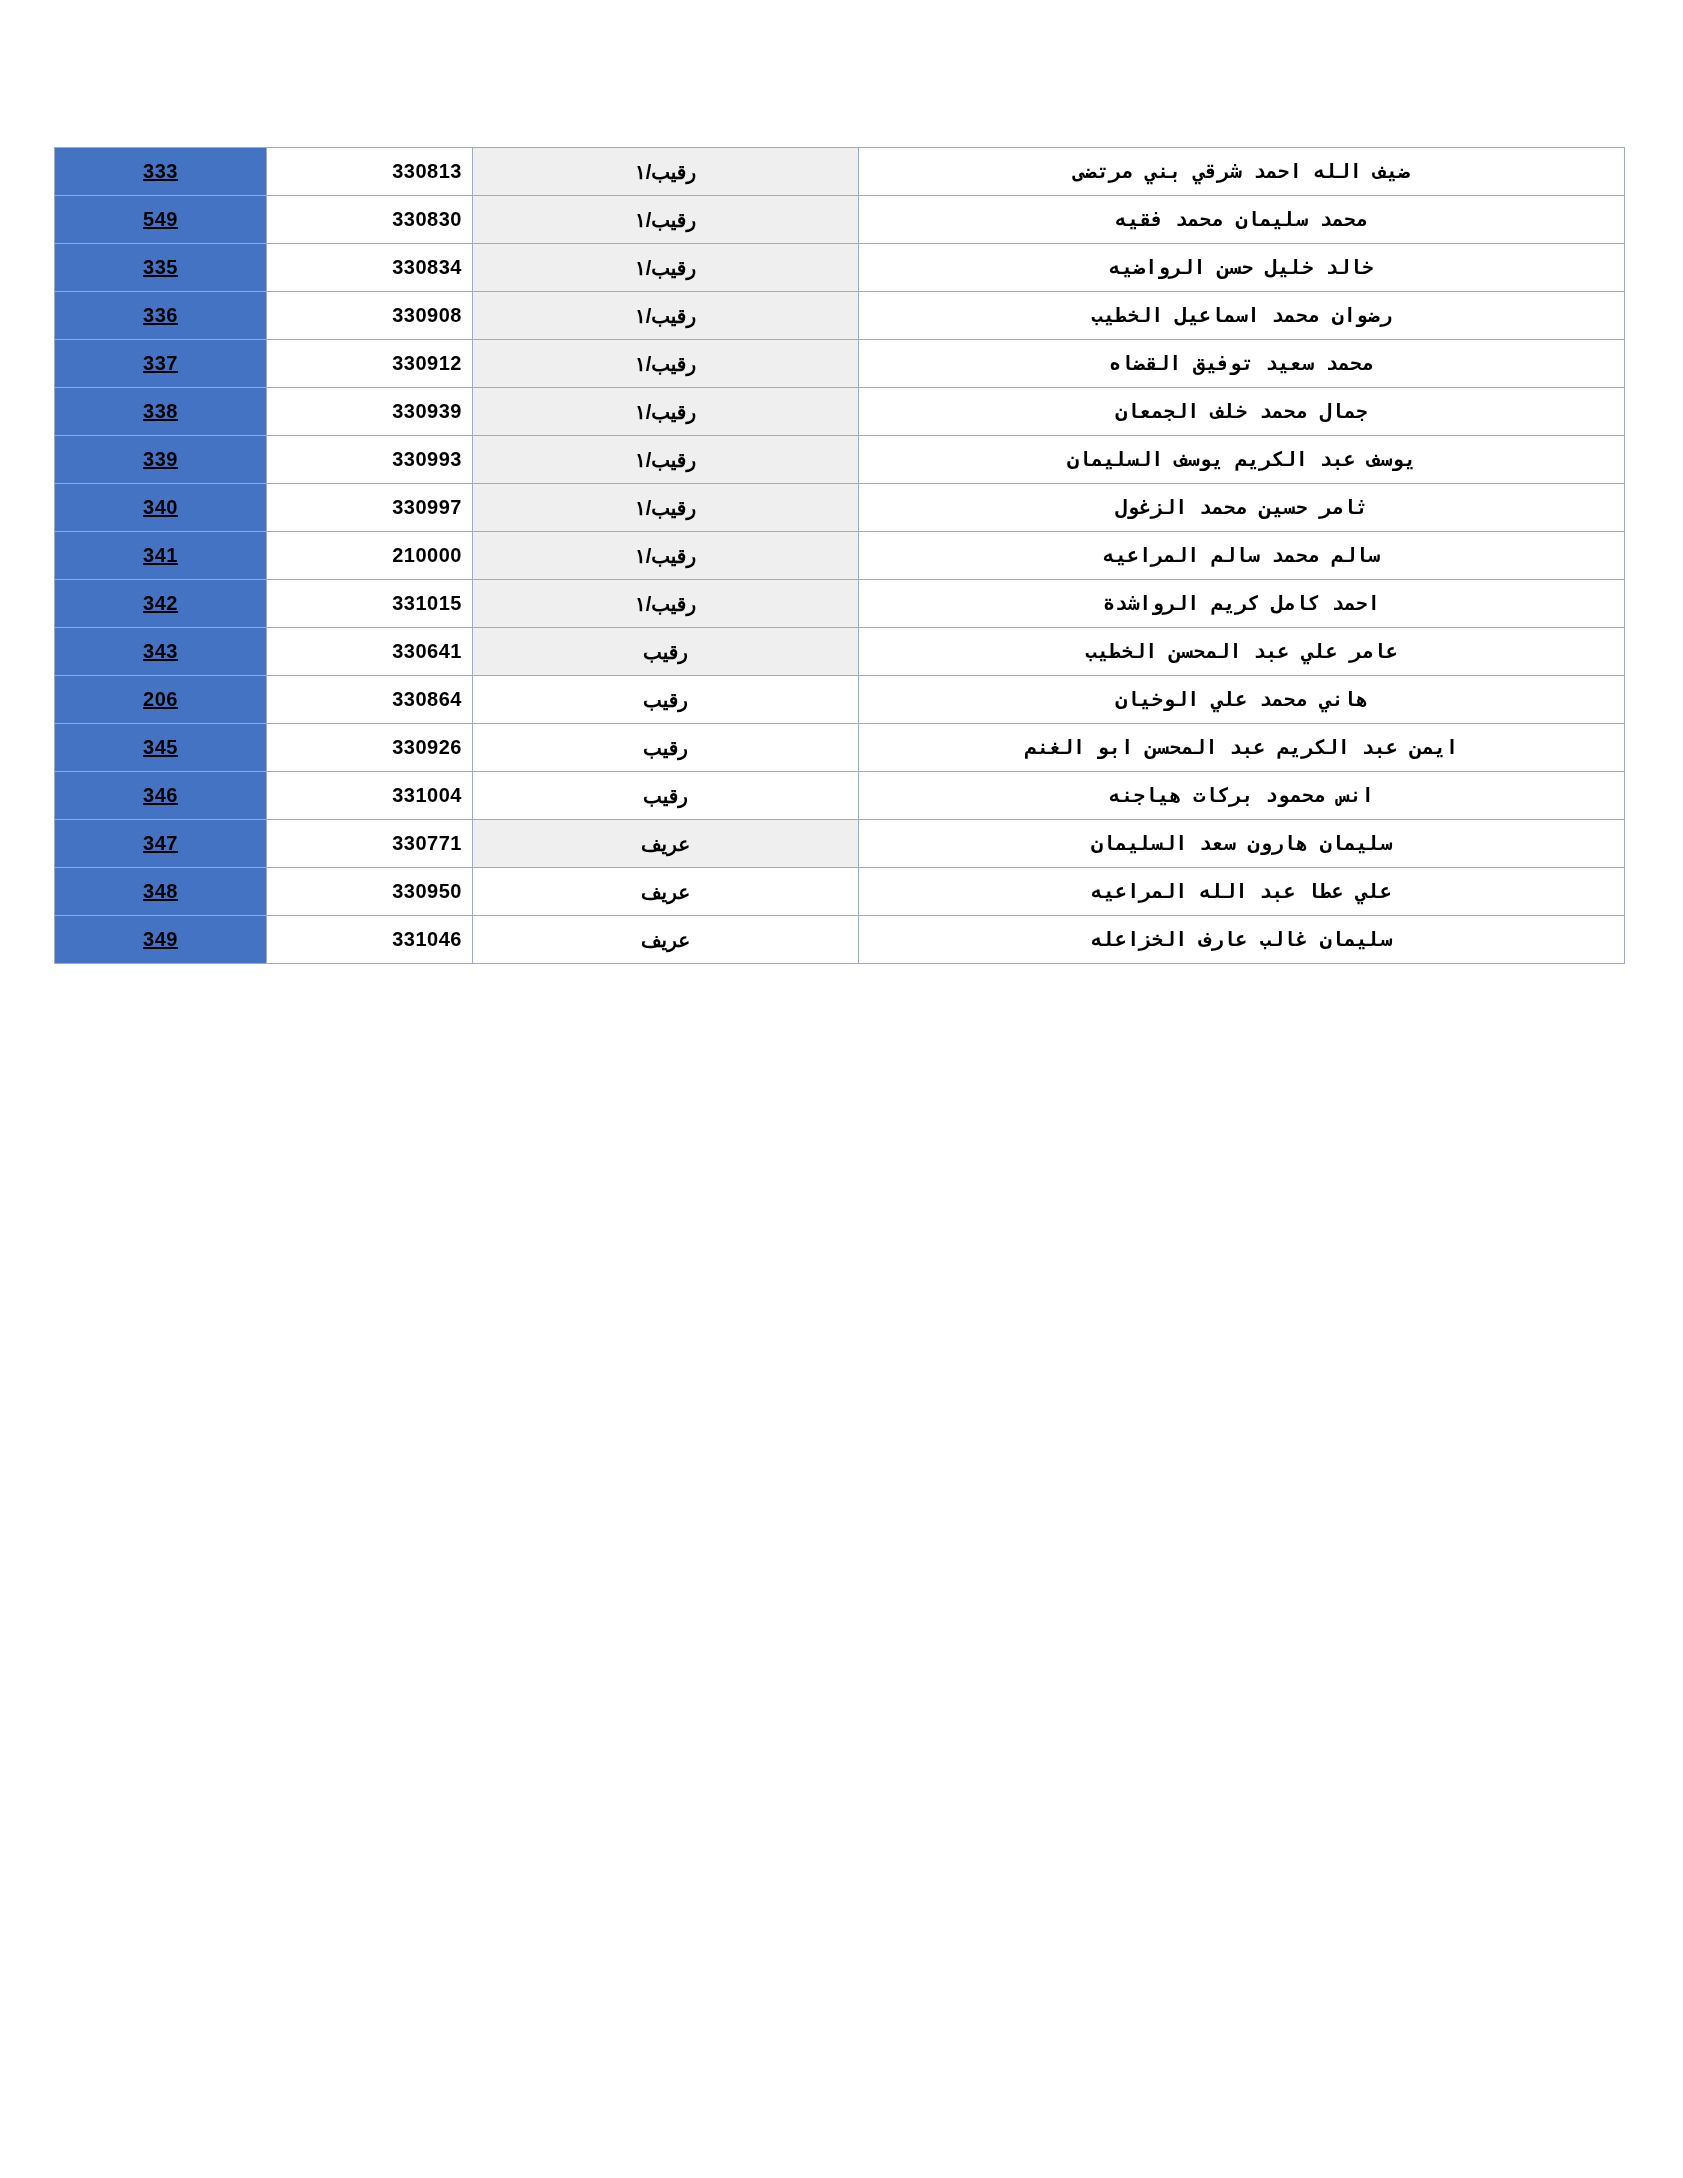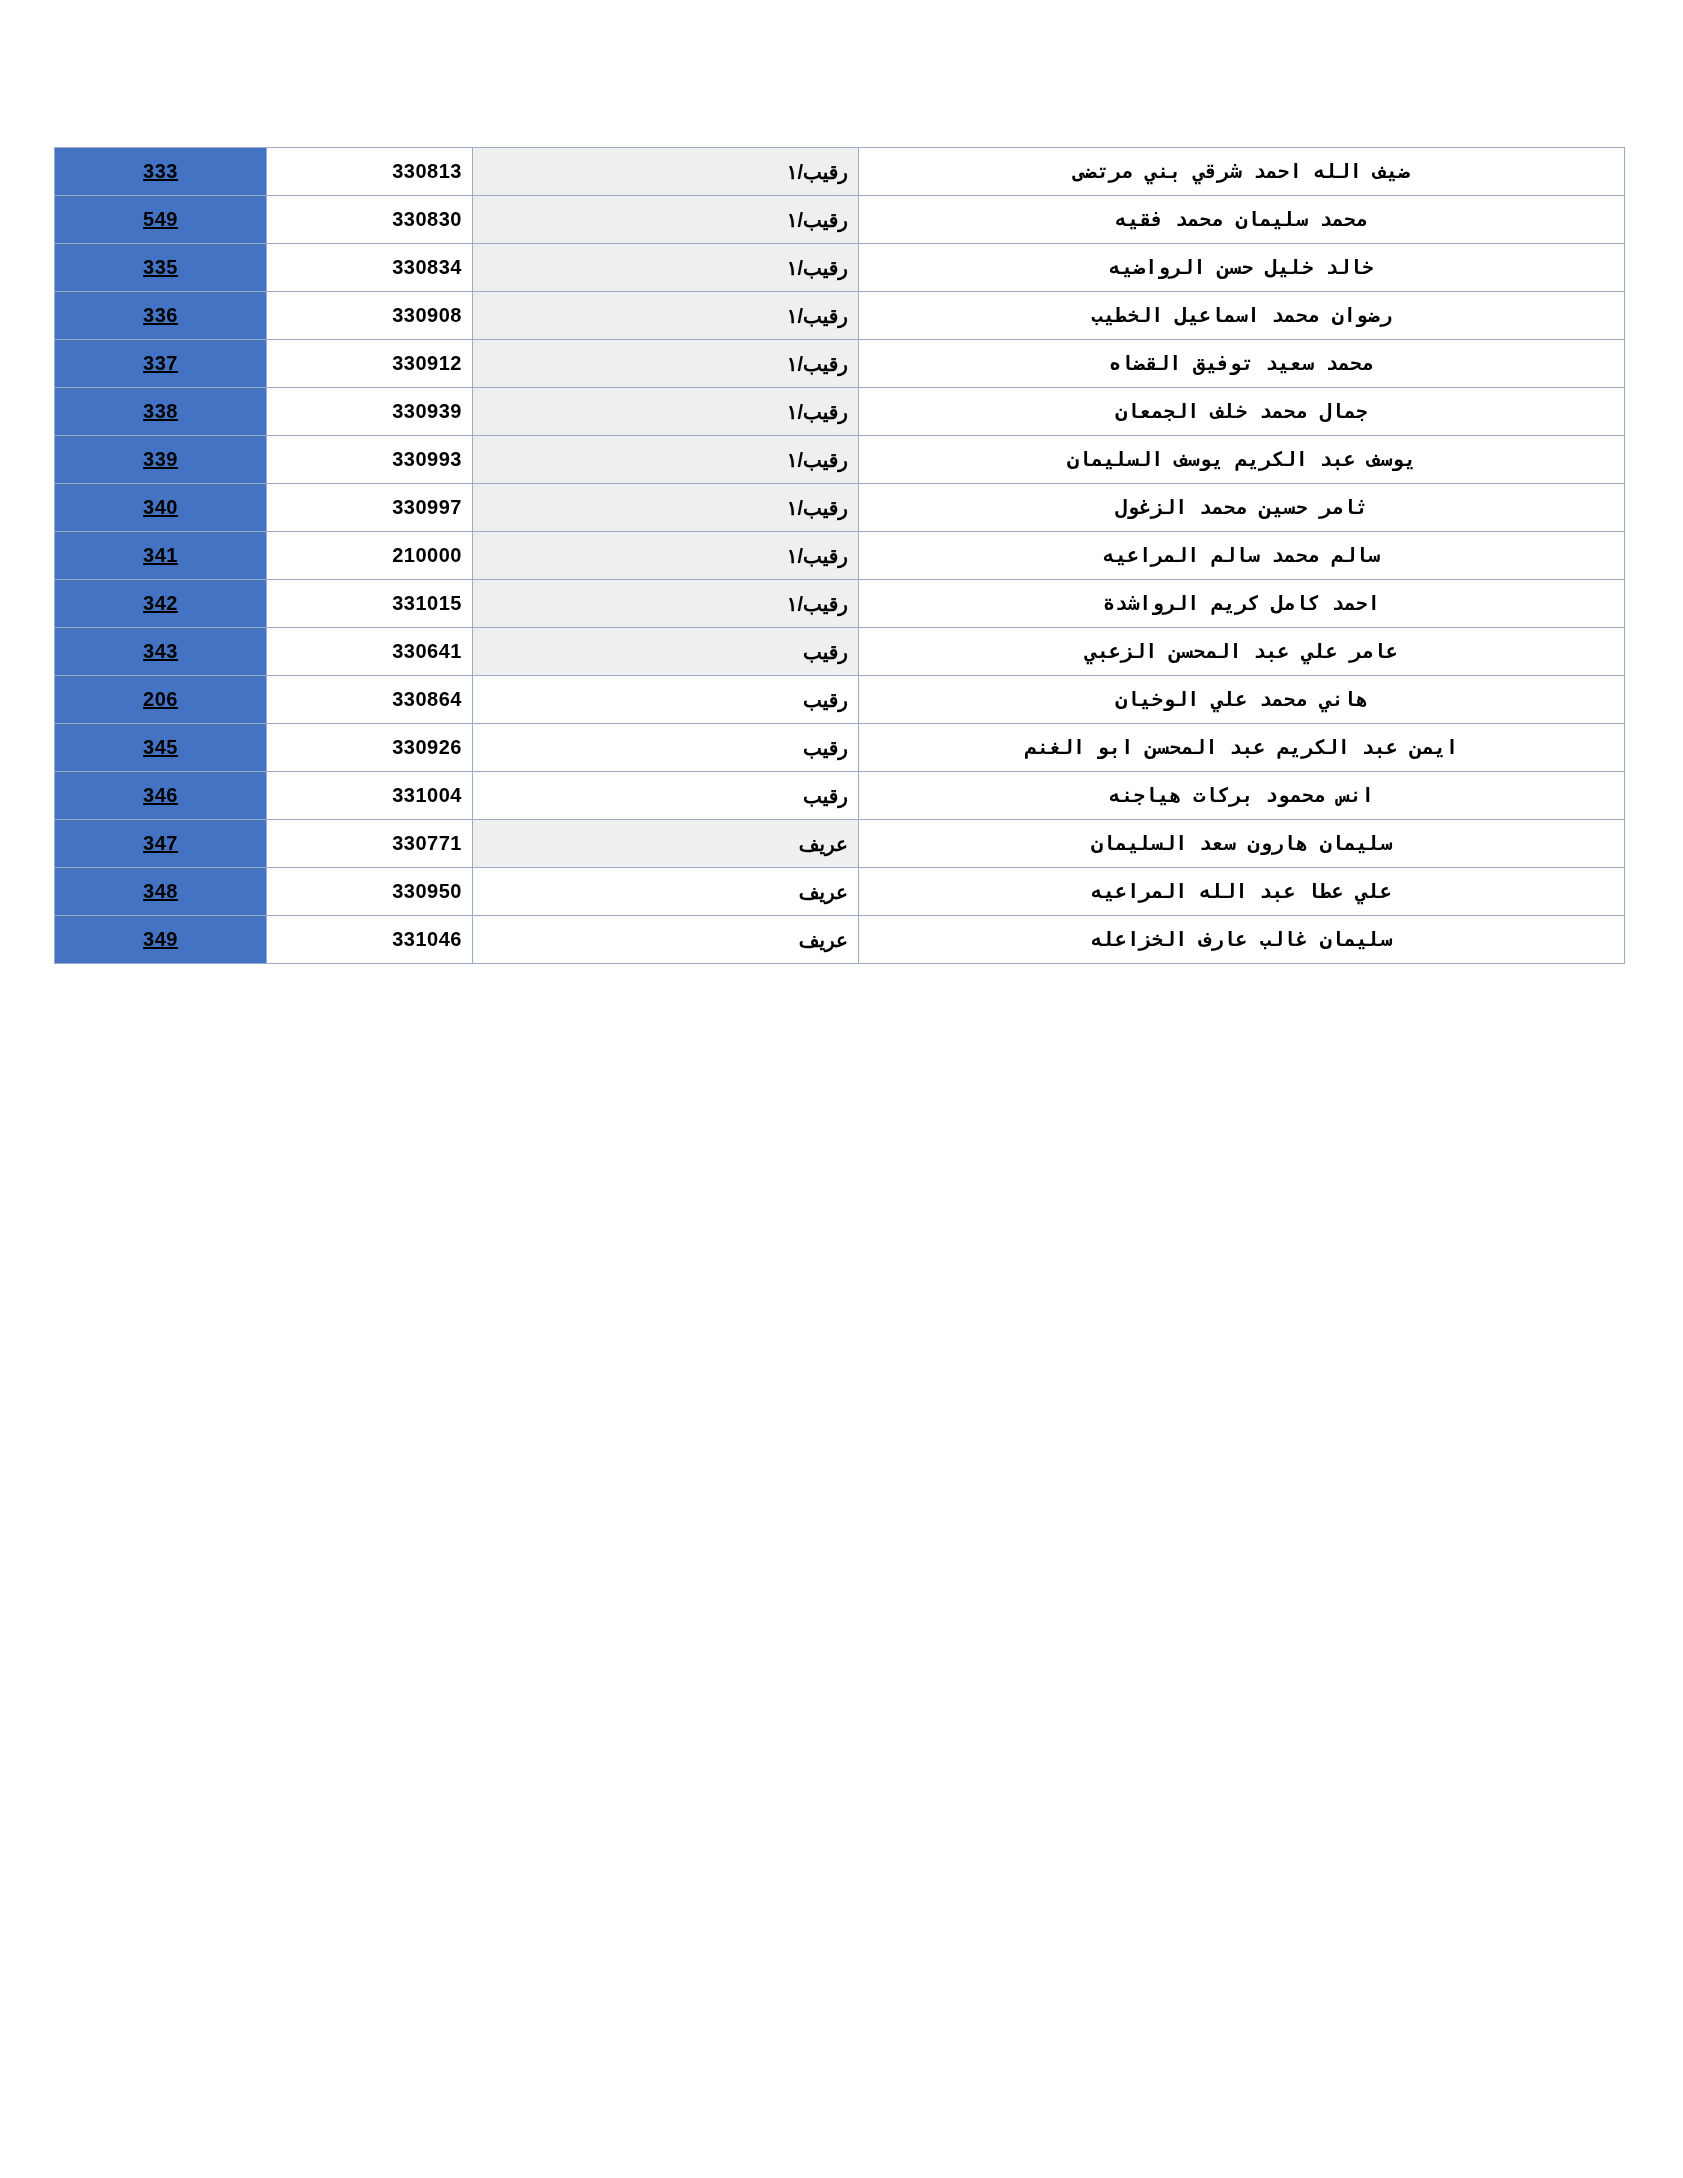--- a/index.html
+++ b/index.html
@@ -59,20 +59,21 @@
     letter-spacing: 0.5px;
     text-decoration: underline;
   }
   td.num {
     text-align: right;
     background: #ffffff;
     font-size: 22px;
     letter-spacing: 0.5px;
   }
   td.rank {
+    text-align: center;
     background: #ffffff;
     font-size: 21px;
   }
   td.rank.alt {
     background: #efefef;
   }
   td.name {
     text-align: center;
     background: #ffffff;
     font-size: 21px;
@@ -146,21 +147,21 @@
             <td class="num">210000</td>
             <td class="idx">341</td>
           </tr>
           <tr>
             <td class="name">احمد كامل كريم الرواشدة</td>
             <td class="rank alt">رقيب/١</td>
             <td class="num">331015</td>
             <td class="idx">342</td>
           </tr>
           <tr>
-            <td class="name">عامر علي عبد المحسن الزعبي</td>
+            <td class="name">عامر علي عبد المحسن الخطيب</td>
             <td class="rank alt">رقيب</td>
             <td class="num">330641</td>
             <td class="idx">343</td>
           </tr>
           <tr>
             <td class="name">هاني محمد علي الوخيان</td>
             <td class="rank">رقيب</td>
             <td class="num">330864</td>
             <td class="idx">206</td>
           </tr>

